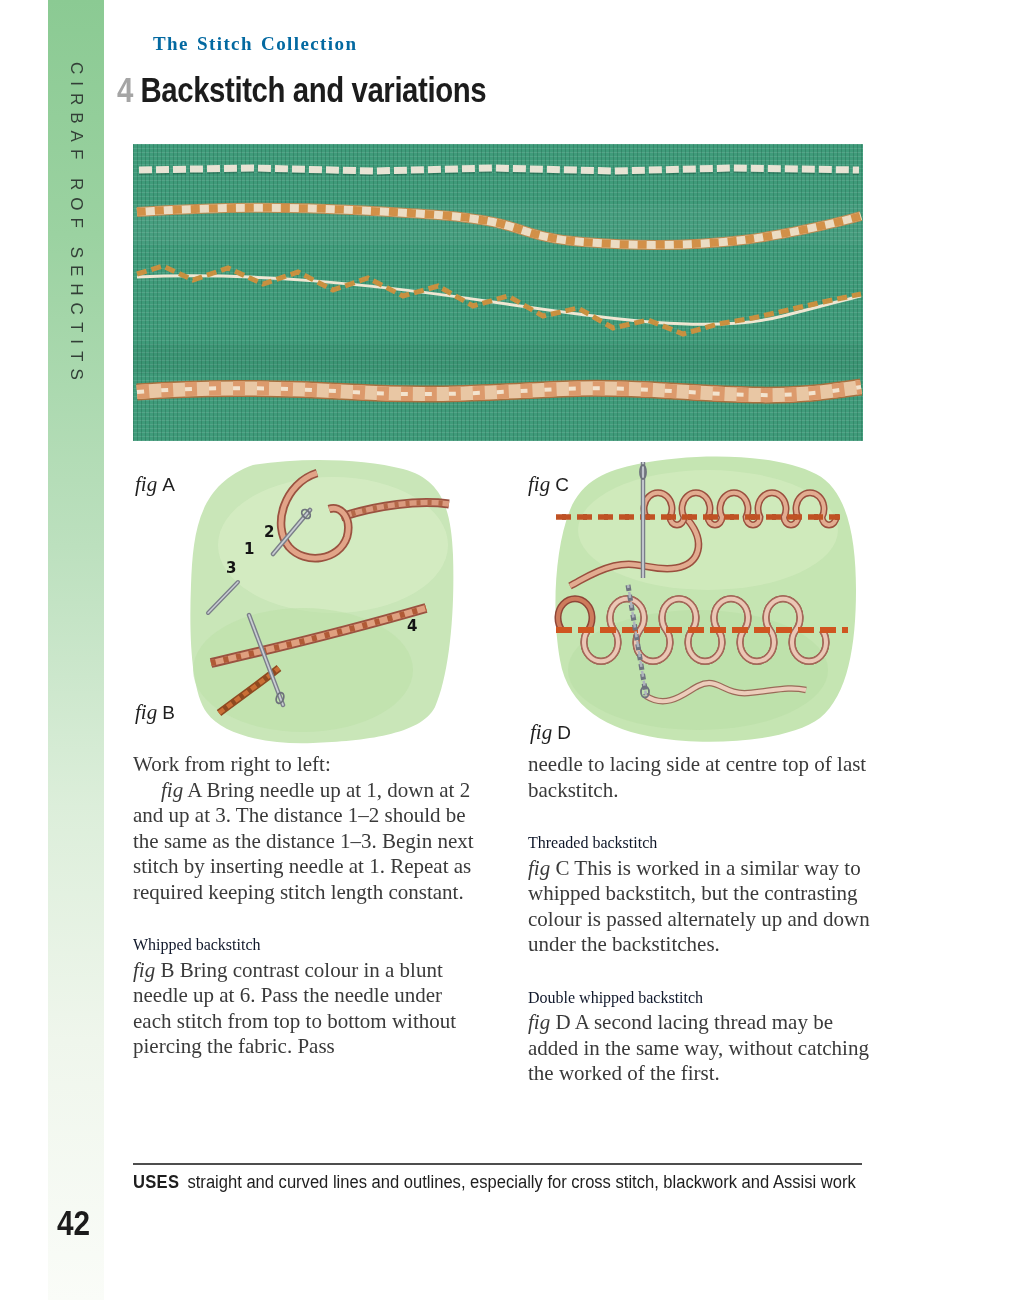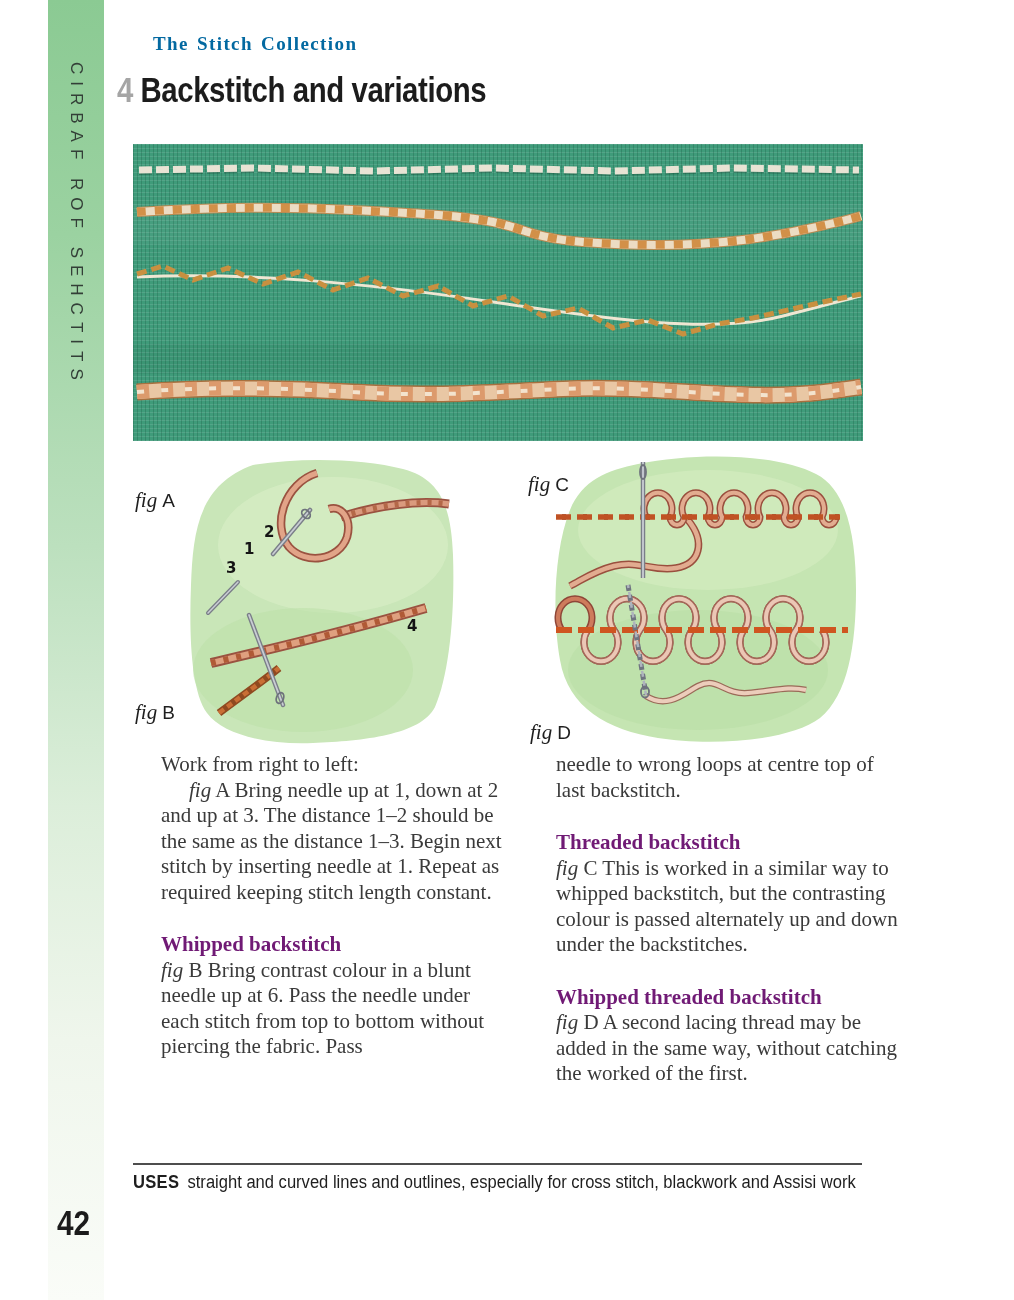--- a/index.html
+++ b/index.html
@@ -31,44 +31,44 @@
     letter-spacing:-0.5px;color:#1c1c1c;
   }
   .chapter-num{color:#A5A5A5;margin-right:9px;}
   
   .photo{position:absolute;left:133px;top:144px;width:730px;height:297px;}
   .photo svg{display:block;}
   
   .figlabel{position:absolute;color:#1f1f1f;white-space:nowrap;}
   .figlabel .fw{font-style:italic;font-family:"Liberation Serif",serif;font-size:21px;}
   .figlabel .fl{font-style:normal;font-family:"Liberation Sans",sans-serif;font-size:19px;margin-left:5px;}
-  #fig-a{left:135px;top:488px;}
+  #fig-a{left:135px;top:472px;}
   #fig-c{left:528px;top:472px;}
   #fig-b{left:135px;top:700px;}
   #fig-d{left:530px;top:720px;}
   
   .illus{position:absolute;}
   #illus-ab{left:183px;top:455px;width:278px;height:292px;}
   #illus-cd{left:548px;top:450px;width:312px;height:298px;}
   .marker{
     position:absolute;font-family:"DejaVu Sans",sans-serif;font-weight:bold;
     font-size:15px;color:#141414;
   }
   
-  .col{position:absolute;top:752px;margin-left:28px;}
+  .col{position:absolute;top:752px;}
   #col-left{left:133px;width:348px;}
   #col-right{left:528px;width:352px;}
   .col p{
     margin:0;font-family:"Liberation Serif",serif;font-size:21px;line-height:25.5px;
     color:#3a3a3a;
   }
   .col p.indent{text-indent:28px;}
   .col h3{
-    margin:27px 0 0 0;font-family:"Liberation Serif",serif;font-weight:bold;
-    font-size:21px;line-height:25.5px;color:#701a75;
+    margin:27px 0 0 0;font-family:"Liberation Serif",serif;font-weight:normal;
+    font-size:16px;line-height:25.5px;color:#0f172a;
   }
   .col .figword{font-style:italic;}
   
   .rule{position:absolute;left:133px;top:1163px;width:729px;height:2px;background:#4d4d4d;}
   .uses{
     position:absolute;left:133px;top:1172px;width:780px;white-space:nowrap;
     transform:scaleX(0.92);transform-origin:left center;
     font-family:"Liberation Sans",sans-serif;font-size:18px;color:#1e1e1e;
   }
   .uses .uses-label{font-weight:bold;margin-right:9px;letter-spacing:0.3px;}
@@ -198,24 +198,24 @@
   </svg>
 </div>
 
 <div class="col" id="col-left">
     <p><span>Work from right to left:</span></p>
     <p class="indent"><span class="figword">fig</span><span> A Bring needle up at 1, down at 2 and up at 3. The distance 1–2 should be the same as the distance 1–3. Begin next stitch by inserting needle at 1. Repeat as required keeping stitch length constant.</span></p>
     <h3>Whipped backstitch</h3>
     <p><span class="figword">fig</span><span> B Bring contrast colour in a blunt needle up at 6. Pass the needle under each stitch from top to bottom without piercing the fabric. Pass</span></p>
   </div>
 <div class="col" id="col-right">
-    <p><span>needle to wrong loops at centre top of last backstitch.</span></p>
+    <p><span>needle to lacing side at centre top of last backstitch.</span></p>
     <h3>Threaded backstitch</h3>
     <p><span class="figword">fig</span><span> C This is worked in a similar way to whipped backstitch, but the contrasting colour is passed alternately up and down under the backstitches.</span></p>
-    <h3>Whipped threaded backstitch</h3>
+    <h3>Double whipped backstitch</h3>
     <p><span class="figword">fig</span><span> D A second lacing thread may be added in the same way, without catching the worked of the first.</span></p>
   </div>
 
 <div class="rule"></div>
 <div class="uses">
   <span class="uses-label">USES</span><span>straight and curved lines and outlines, especially for cross stitch, blackwork and Assisi work</span>
 </div>
 <div class="pagenum">42</div>
 
 </body></html>

